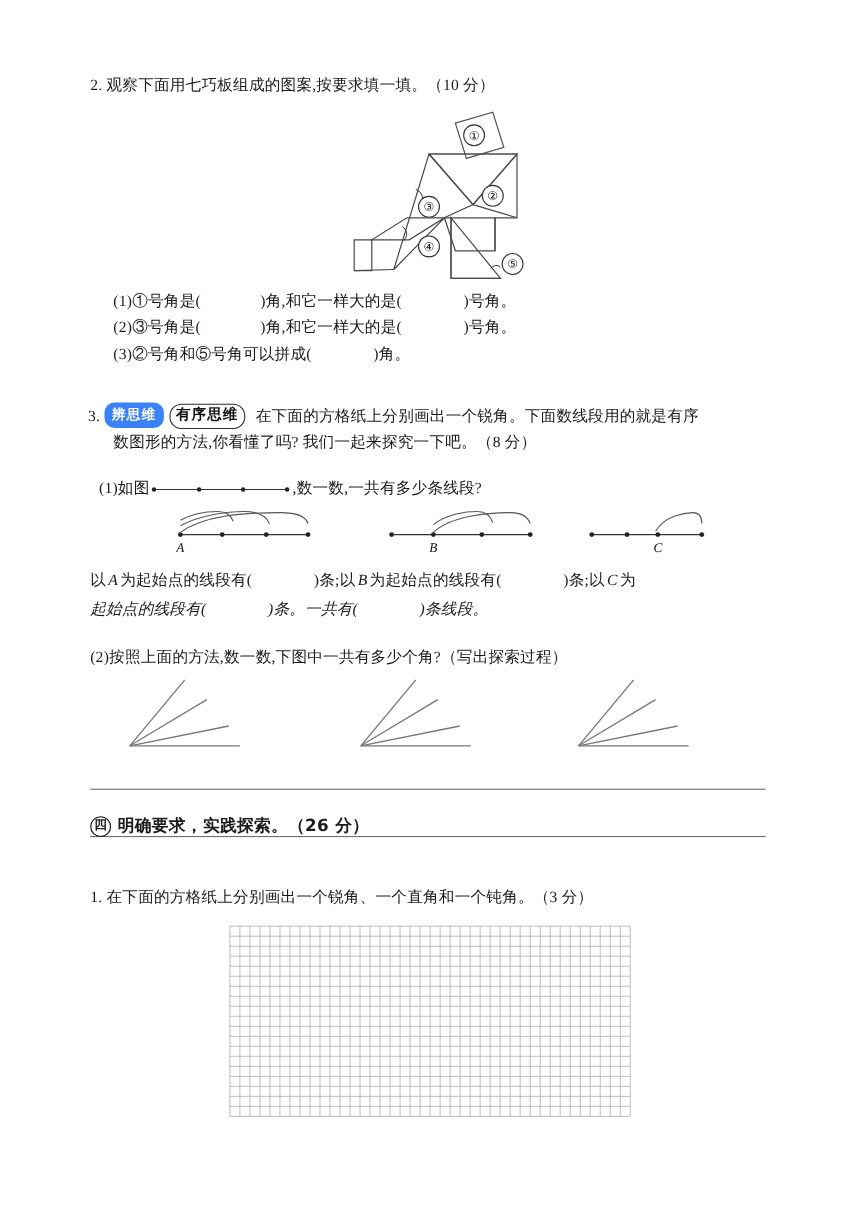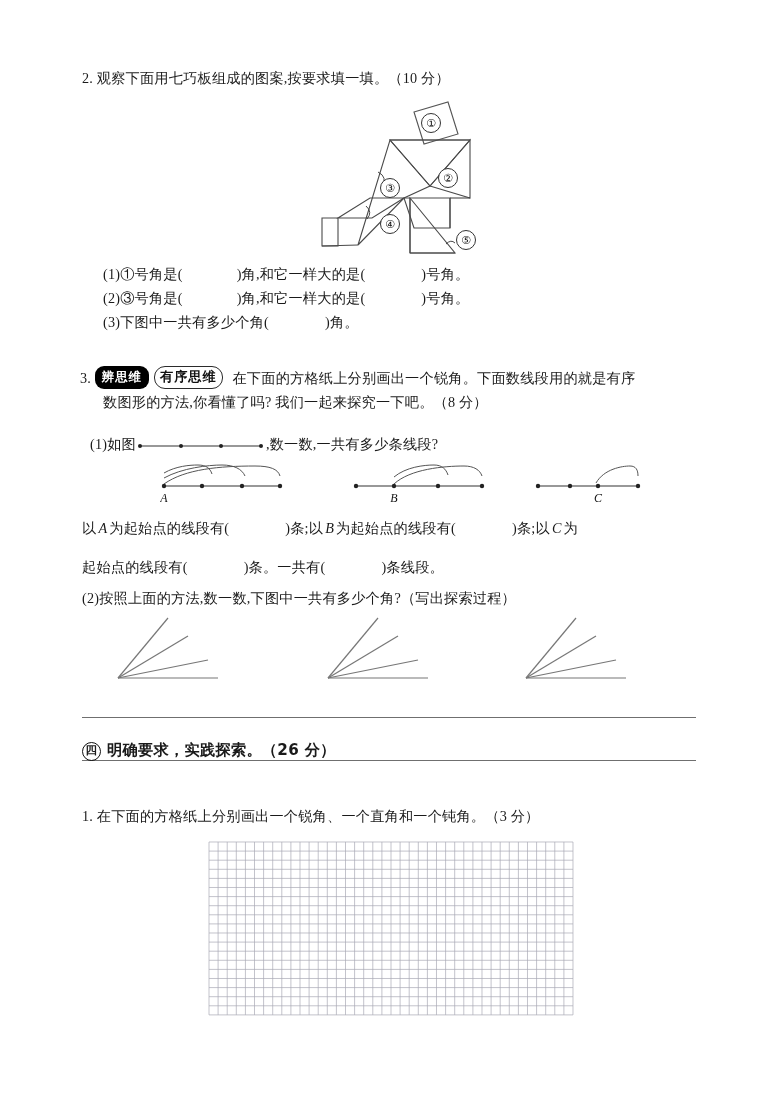--- a/index.html
+++ b/index.html
@@ -38,21 +38,21 @@
   }
   .ital {
     font-style: italic;
     font-family: "Liberation Serif", serif;
     padding: 0 2px;
   }
 
   
   .badge-dark {
     display: inline-block;
-    background: #000000;
+    background: #3b82f6;
     color: #ffffff;
     border-radius: 9px;
     padding: 1px 7px 2px 7px;
     font-size: 12.4px;
     font-weight: bold;
     letter-spacing: 1px;
     vertical-align: 2px;
     font-family: "DejaVu Sans", sans-serif;
   }
   .badge-out {
@@ -164,21 +164,21 @@
 
   <div class="q-line" style="left:103px; top:264px;">
     <span>(1)</span><span>①号角是(</span><span class="blank" style="width:54px;"></span><span>)角,和它一样大的是(</span><span class="blank" style="width:56px;"></span><span>)号角。</span>
   </div>
 
   <div class="q-line" style="left:103px; top:288px;">
     <span>(2)</span><span>③号角是(</span><span class="blank" style="width:54px;"></span><span>)角,和它一样大的是(</span><span class="blank" style="width:56px;"></span><span>)号角。</span>
   </div>
 
   <div class="q-line" style="left:103px; top:312px;">
-    <span>(3)</span><span>下图中一共有多少个角(</span><span class="blank" style="width:56px;"></span><span>)角。</span>
+    <span>(3)</span><span>②号角和⑤号角可以拼成(</span><span class="blank" style="width:56px;"></span><span>)角。</span>
   </div>
 
   <div class="q-line" style="left:80px; top:366px;">
     <span class="num-label">3.</span>
     <span class="badge-dark">辨思维</span><span class="badge-out">有序思维</span>
     <span style="margin-left:6px;">在下面的方格纸上分别画出一个锐角。下面数线段用的就是有序</span>
   </div>
   <div class="q-line" style="left:103px; top:392px;">
     <span>数图形的方法,你看懂了吗? 我们一起来探究一下吧。（8 分）</span>
   </div>
@@ -234,21 +234,21 @@
       <circle cx="36" cy="34" r="2.2" fill="#222"></circle>
       <circle cx="64" cy="34" r="2.2" fill="#222"></circle>
       <circle cx="104" cy="34" r="2.2" fill="#222"></circle>
       <text x="64" y="50" font-family="Liberation Serif, serif" font-style="italic" font-size="12" fill="#111" text-anchor="middle">C</text>
     </svg>
   </div>
 
   <div class="q-line" style="left:82px; top:518px;">
     <span>以</span><span class="ital">A</span><span>为起始点的线段有(</span><span class="blank" style="width:56px;"></span><span>)条;以</span><span class="ital">B</span><span>为起始点的线段有(</span><span class="blank" style="width:56px;"></span><span>)条;以</span><span class="ital">C</span><span>为</span>
   </div>
-  <div class="q-line" style="left:82px; top:557px;">
+  <div class="q-line" style="left:82px; top:544px;font-style:italic;">
     <span>起始点的线段有(</span><span class="blank" style="width:56px;"></span><span>)条。一共有(</span><span class="blank" style="width:56px;"></span><span>)条线段。</span>
   </div>
 
   <div class="q-line" style="left:82px; top:588px;">
     <span>(2)</span><span>按照上面的方法,数一数,下图中一共有多少个角?（写出探索过程）</span>
   </div>
 
   <div class="svg-holder" style="left:112px; top:612px;">
     <svg width="140" height="72" viewBox="0 0 140 72">
       <g stroke="#777" stroke-width="1.2" fill="none">

